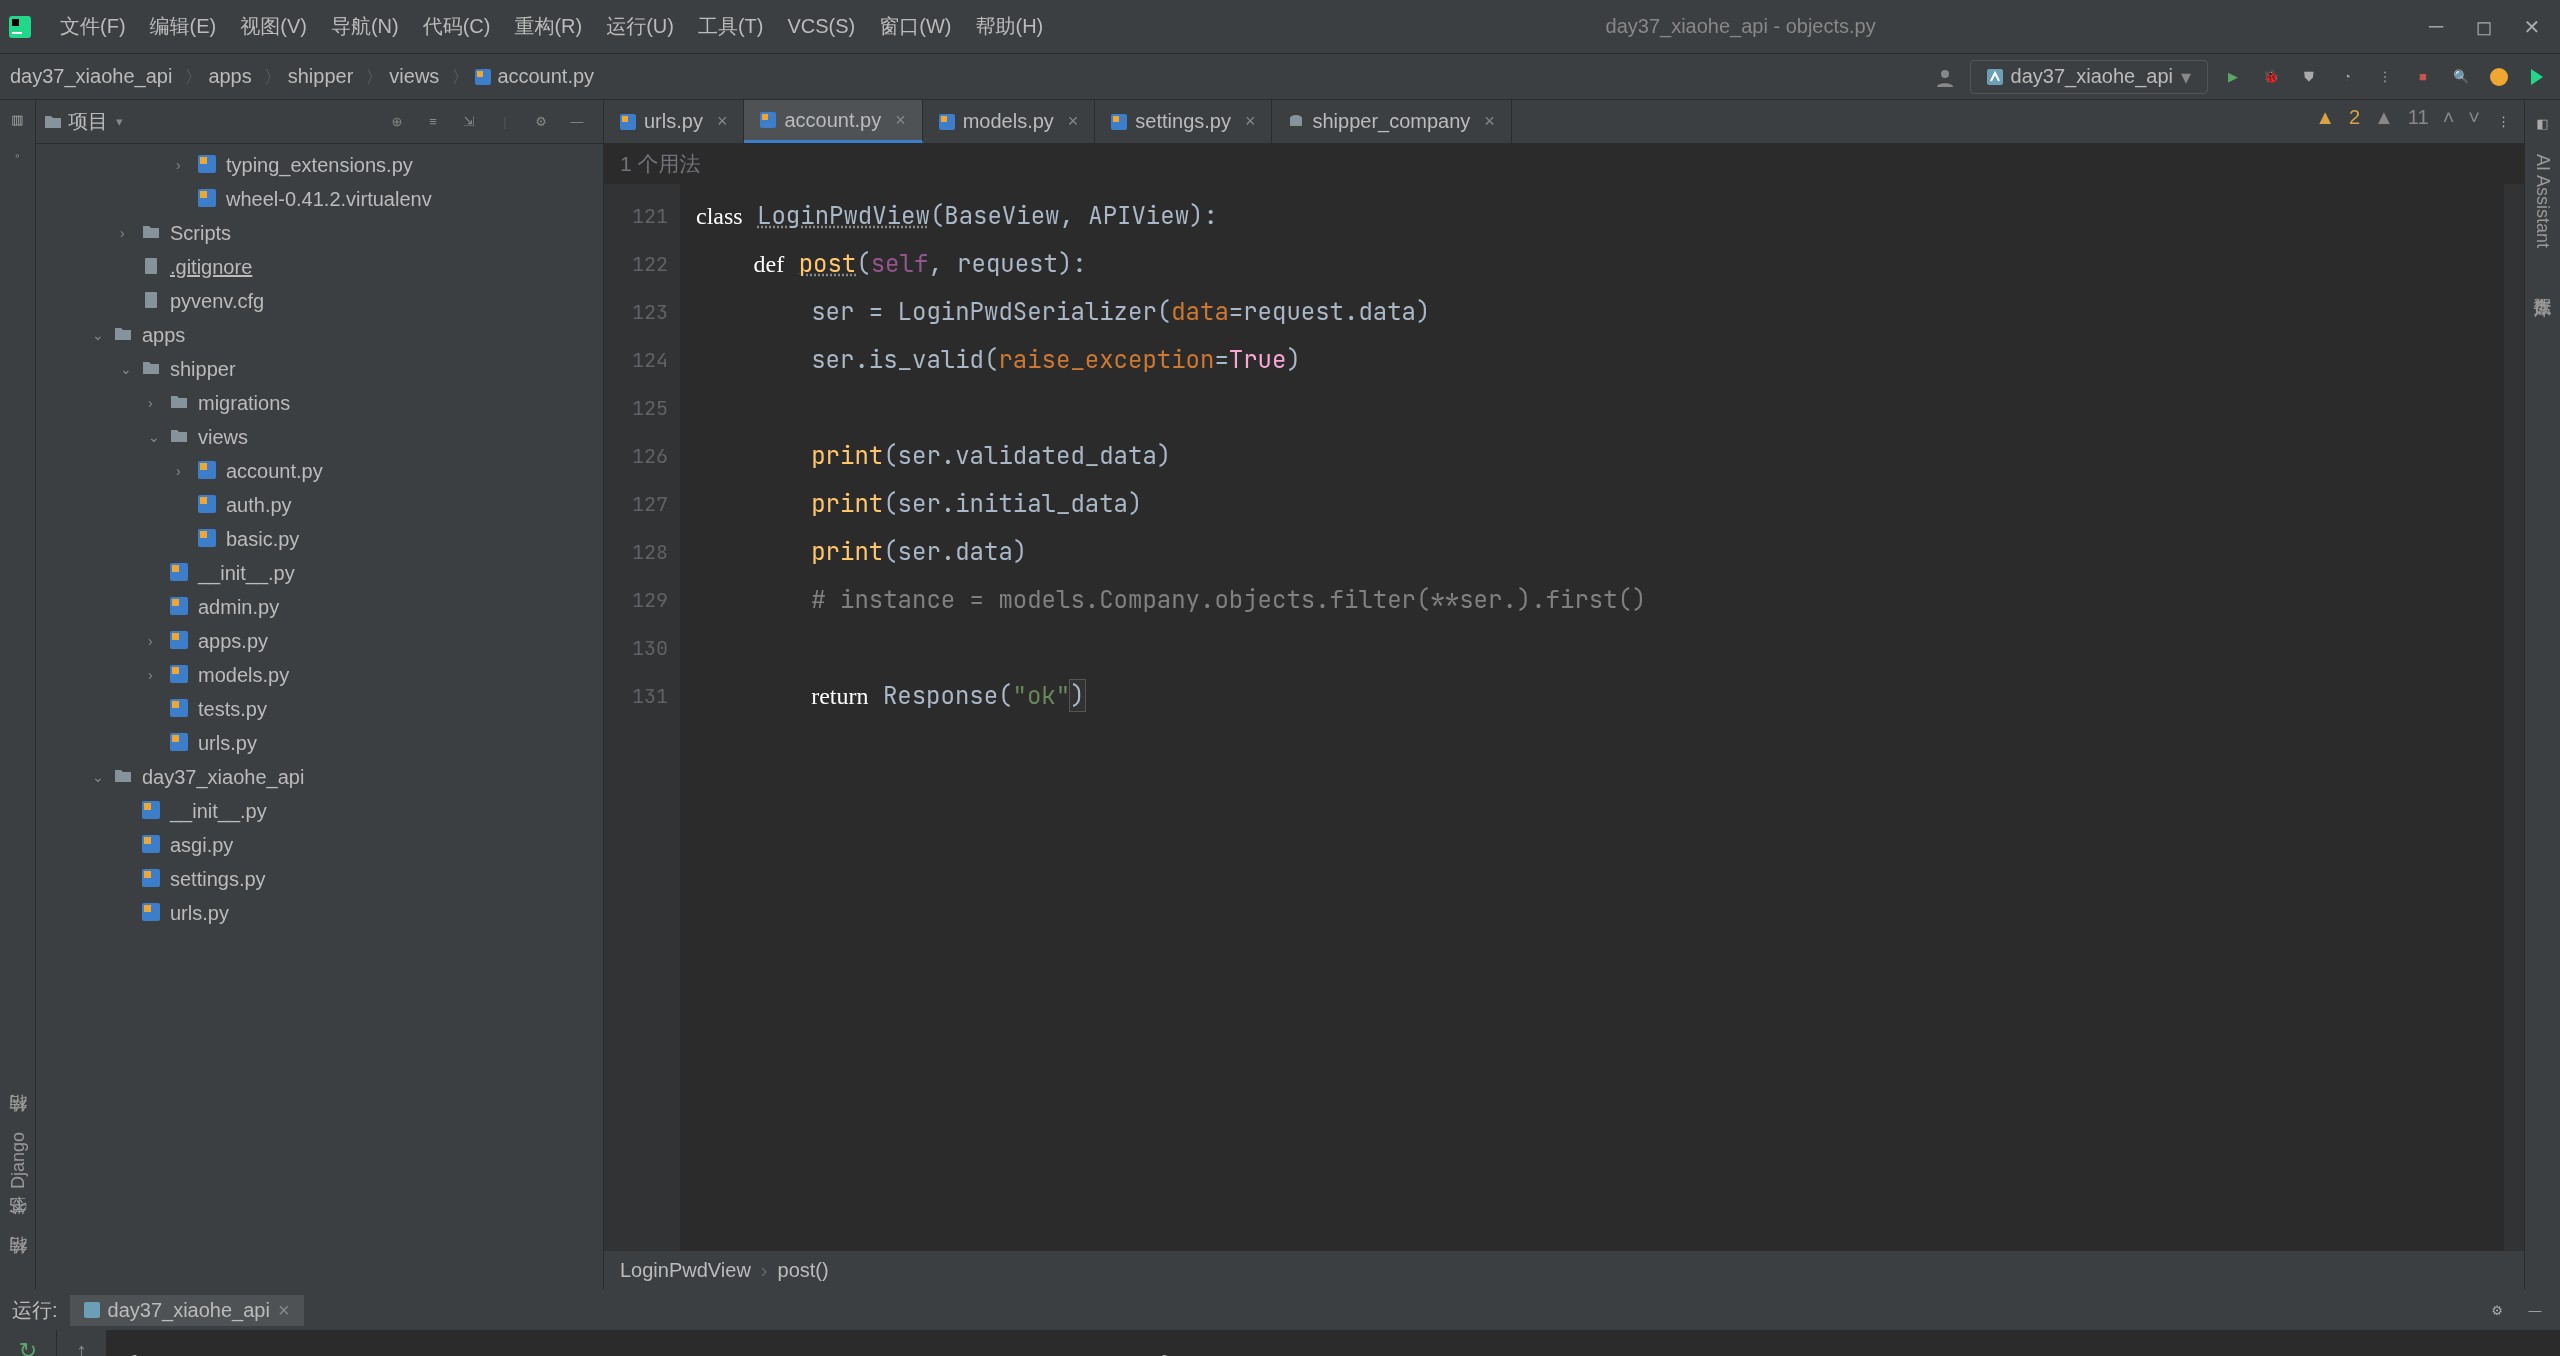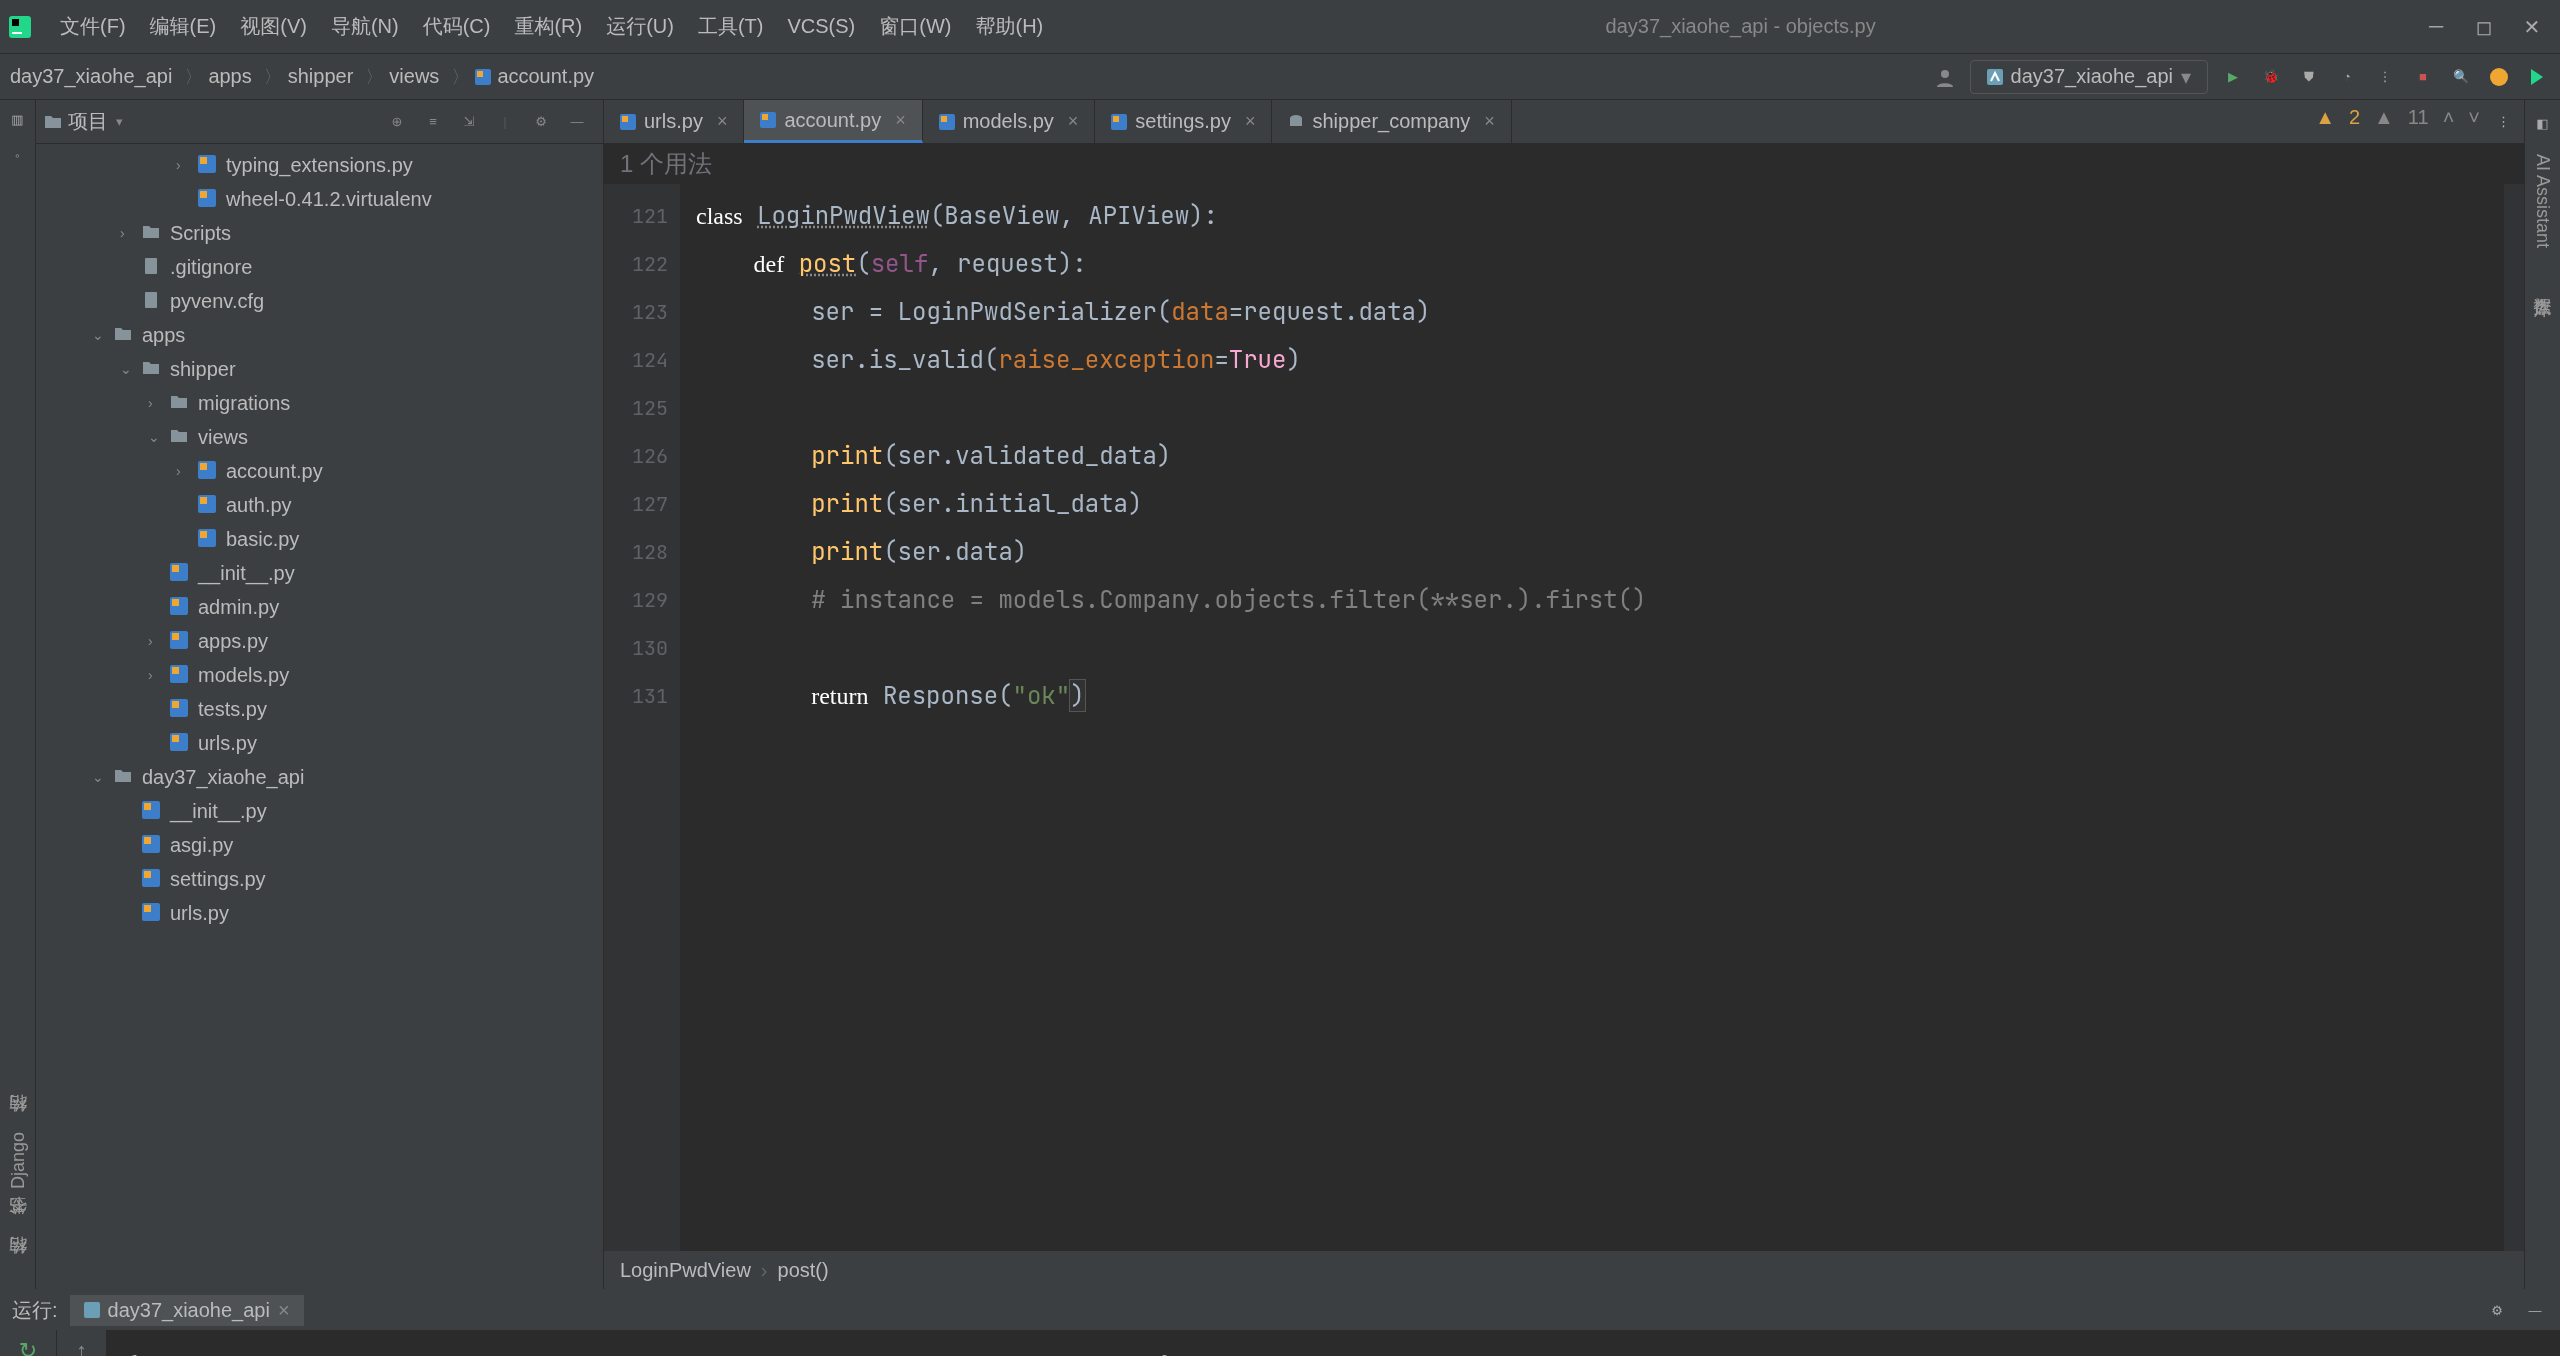--- a/index.html
+++ b/index.html
@@ -55,21 +55,21 @@
 .tree-row .arrow { width:18px; color:#888; font-size:14px; margin-right:4px;}
 .tree-row .ficon { width:20px; height:20px; margin-right:8px; display:inline-flex;}
 .editor-area { flex:1; display:flex; flex-direction:column; background:#2b2b2b; position:relative;}
 .tabs { height:44px; background:#3c3f41; display:flex; align-items:stretch; border-bottom:1px solid #2b2b2b;}
 .tab { display:flex; align-items:center; padding:0 16px; gap:8px; font-size:20px; color:#bbb; border-right:1px solid #2b2b2b;}
 .tab.active { background:#4e5254; border-bottom:3px solid #3c7ec9;}
 .tab .close { color:#888; margin-left:6px; font-size:18px;}
 .editor-body { flex:1; display:flex; overflow:hidden; position:relative;}
 .gutter { width: 76px; background:#313335; text-align:right; padding:8px 12px 8px 0; color:#606366; font-family:"JetBrains Mono","Consolas",monospace; font-size:20px; line-height:48px;}
 .code { flex:1; padding:8px 0 8px 16px; font-family:"JetBrains Mono","Consolas",monospace; font-size:24px; line-height:48px; white-space:pre; color:#a9b7c6; overflow:auto;}
-.usage-hint { color:#72737a; font-size:24px; padding-left:16px; height:40px; line-height:40px;}
+.usage-hint { color:#72737a; font-size:21px; padding-left:16px; height:40px; line-height:40px;}
 .kw { color:#ffffff;font-family:Liberation Serif, serif;}
 .cls { color:#a9b7c6;}
 .fn { color:#ffc66d;}
 .self { color:#94558d;}
 .param { color:#cc7832;}
 .str { color:#6a8759;}
 .bool { color:#f9a8d4;}
 .comment { color:#808080;}
 .def-underline { text-decoration: underline dotted #888;}
 .cursor-box { background:#323232; outline:1px solid #555;}
@@ -214,21 +214,21 @@
         </div>
         <div class="tree-row" style="padding-left: 84px;">
           <span class="arrow">›</span>
           <span class="ficon">
             <svg width="18" height="18" viewBox="0 0 18 18">
               <path fill="#87939a" d="M1 3h6l2 2h8v10H1z"></path>
             </svg>
           </span>
           <span>Scripts</span>
         </div>
-        <div class="tree-row" style="padding-left: 84px;">
+        <div class="tree-row" style="padding-left: 84px; text-decoration: underline;">
           <span class="arrow"></span>
           <span class="ficon">
             <svg width="18" height="18" viewBox="0 0 18 18">
               <rect x="3" y="1" width="12" height="16" rx="1" fill="#87939a"></rect>
             </svg>
           </span>
           <span>.gitignore</span>
         </div>
         <div class="tree-row" style="padding-left: 84px;">
           <span class="arrow"></span>

